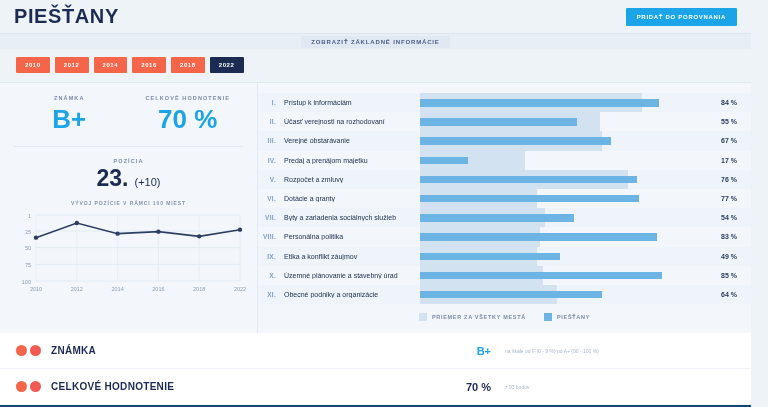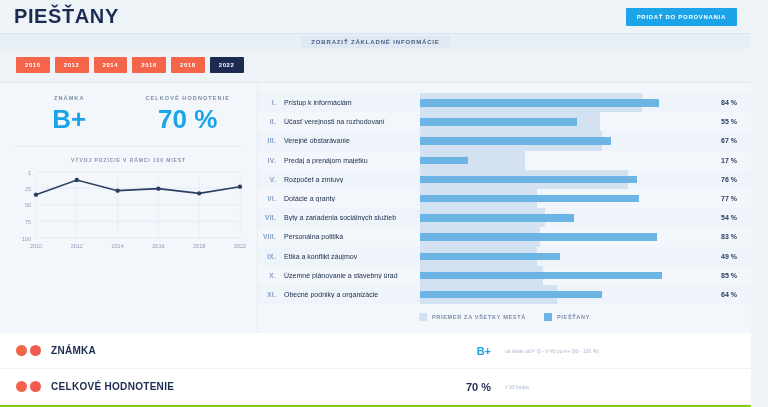--- a/index.html
+++ b/index.html
@@ -2,21 +2,21 @@
 <html><head>
 <meta charset="utf-8">
 <style>
   * { box-sizing: border-box; margin: 0; padding: 0; }
   html, body {
     width: 768px; height: 407px;
     background: #eef3f8;
     font-family: "Liberation Sans", sans-serif;
     overflow: hidden;
   }
-  .page { position: relative; width: 751px; height: 407px; background: #84cc16; }
+  .page { position: relative; width: 751px; height: 407px; background: #0c4a6e; }
 
   
   .header {
     height: 33px; background: #eef3f8;
     display: flex; align-items: center; justify-content: space-between;
     padding: 0 14px;
   }
   .city-title {
     font-size: 20px; font-weight: 700; letter-spacing: 0.6px;
     color: #1b2b52;
@@ -184,20 +184,27 @@
           <div class="val">B+</div>
         </div>
         <div class="metric">
           <div class="cap">CELKOVÉ HODNOTENIE</div>
           <div class="val">70 %</div>
         </div>
       </div>
 
       <div class="divider"></div>
 
+      <div class="pos-block">
+        <div class="cap">POZÍCIA</div>
+        <div class="pos-line">
+          <span class="pos-num">23.</span>
+          <span class="pos-delta">(+10)</span>
+        </div>
+      </div>
 
       <div class="chart-cap">VÝVOJ POZÍCIE V RÁMCI 100 MIEST</div>
       <div class="line-chart">
         <svg id="line-svg" width="238" height="88" viewBox="0 0 238 88">
             <line x1="26" x2="230" y1="6" y2="6" stroke="#e3ebf4" stroke-width="1"></line>
             <text x="21" y="8.5" text-anchor="end" font-size="5.5" fill="#8d9cb4" font-family="&quot;Liberation Sans&quot;, sans-serif">1</text>
             <line x1="26" x2="230" y1="22" y2="22" stroke="#e3ebf4" stroke-width="1"></line>
             <text x="21" y="24.5" text-anchor="end" font-size="5.5" fill="#8d9cb4" font-family="&quot;Liberation Sans&quot;, sans-serif">25</text>
             <line x1="26" x2="230" y1="38.66666666666667" y2="38.66666666666667" stroke="#e3ebf4" stroke-width="1"></line>
             <text x="21" y="41.16666666666667" text-anchor="end" font-size="5.5" fill="#8d9cb4" font-family="&quot;Liberation Sans&quot;, sans-serif">50</text>

